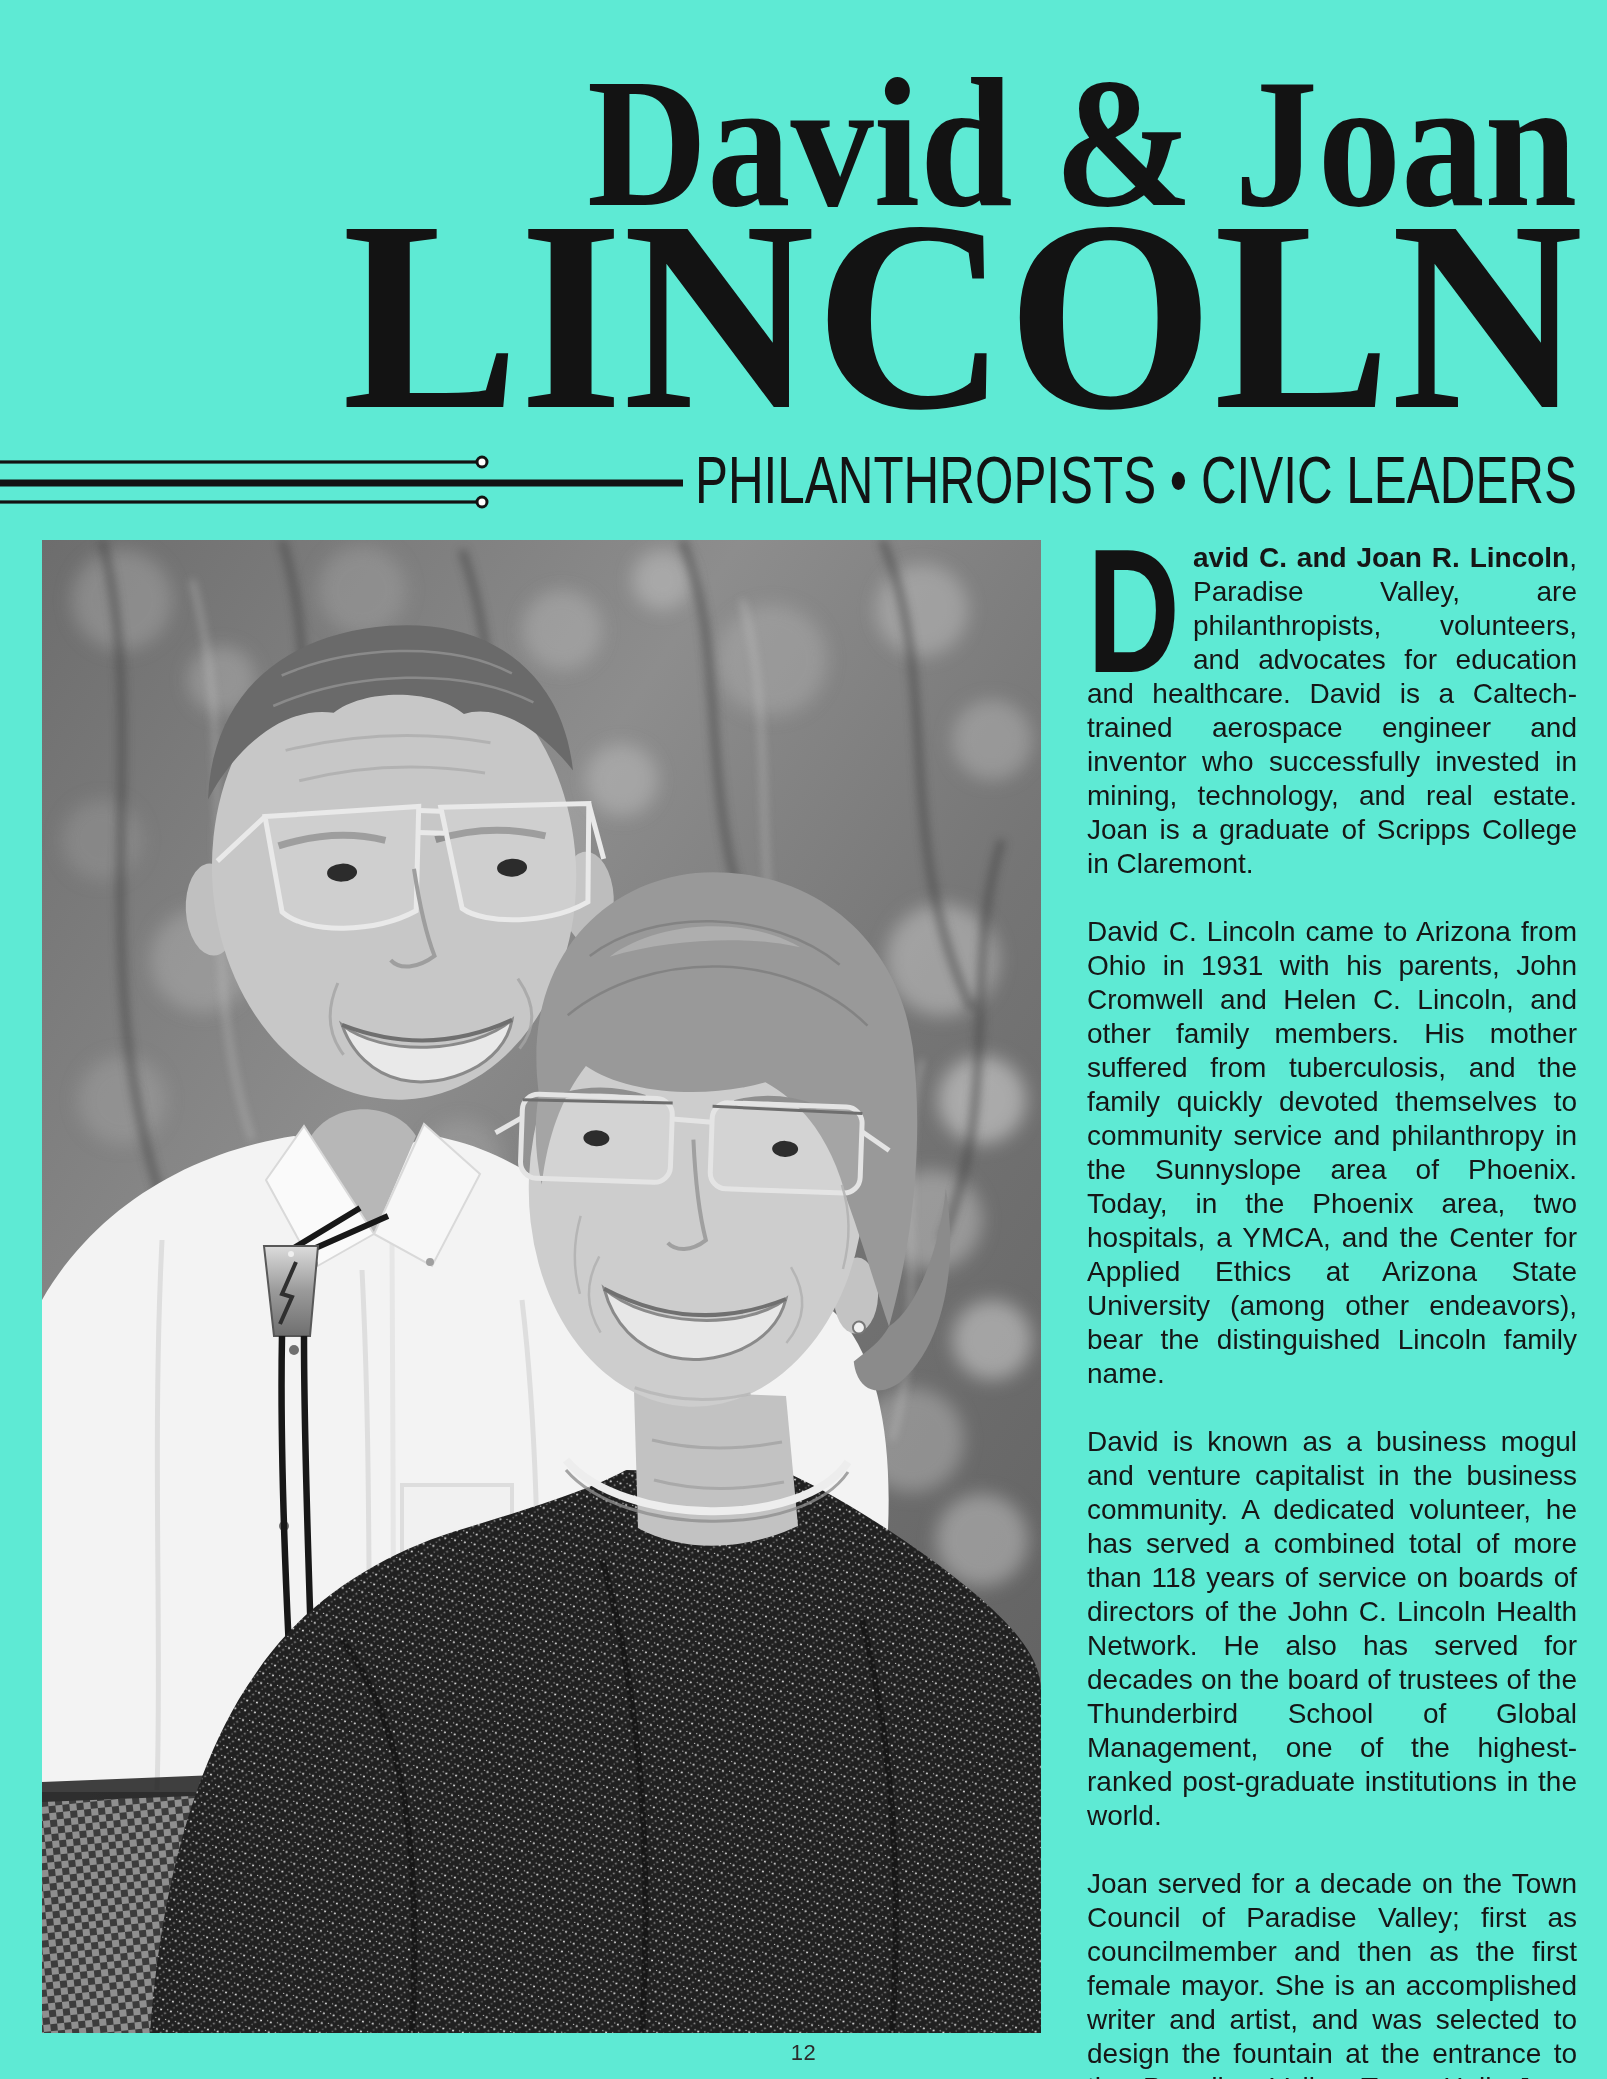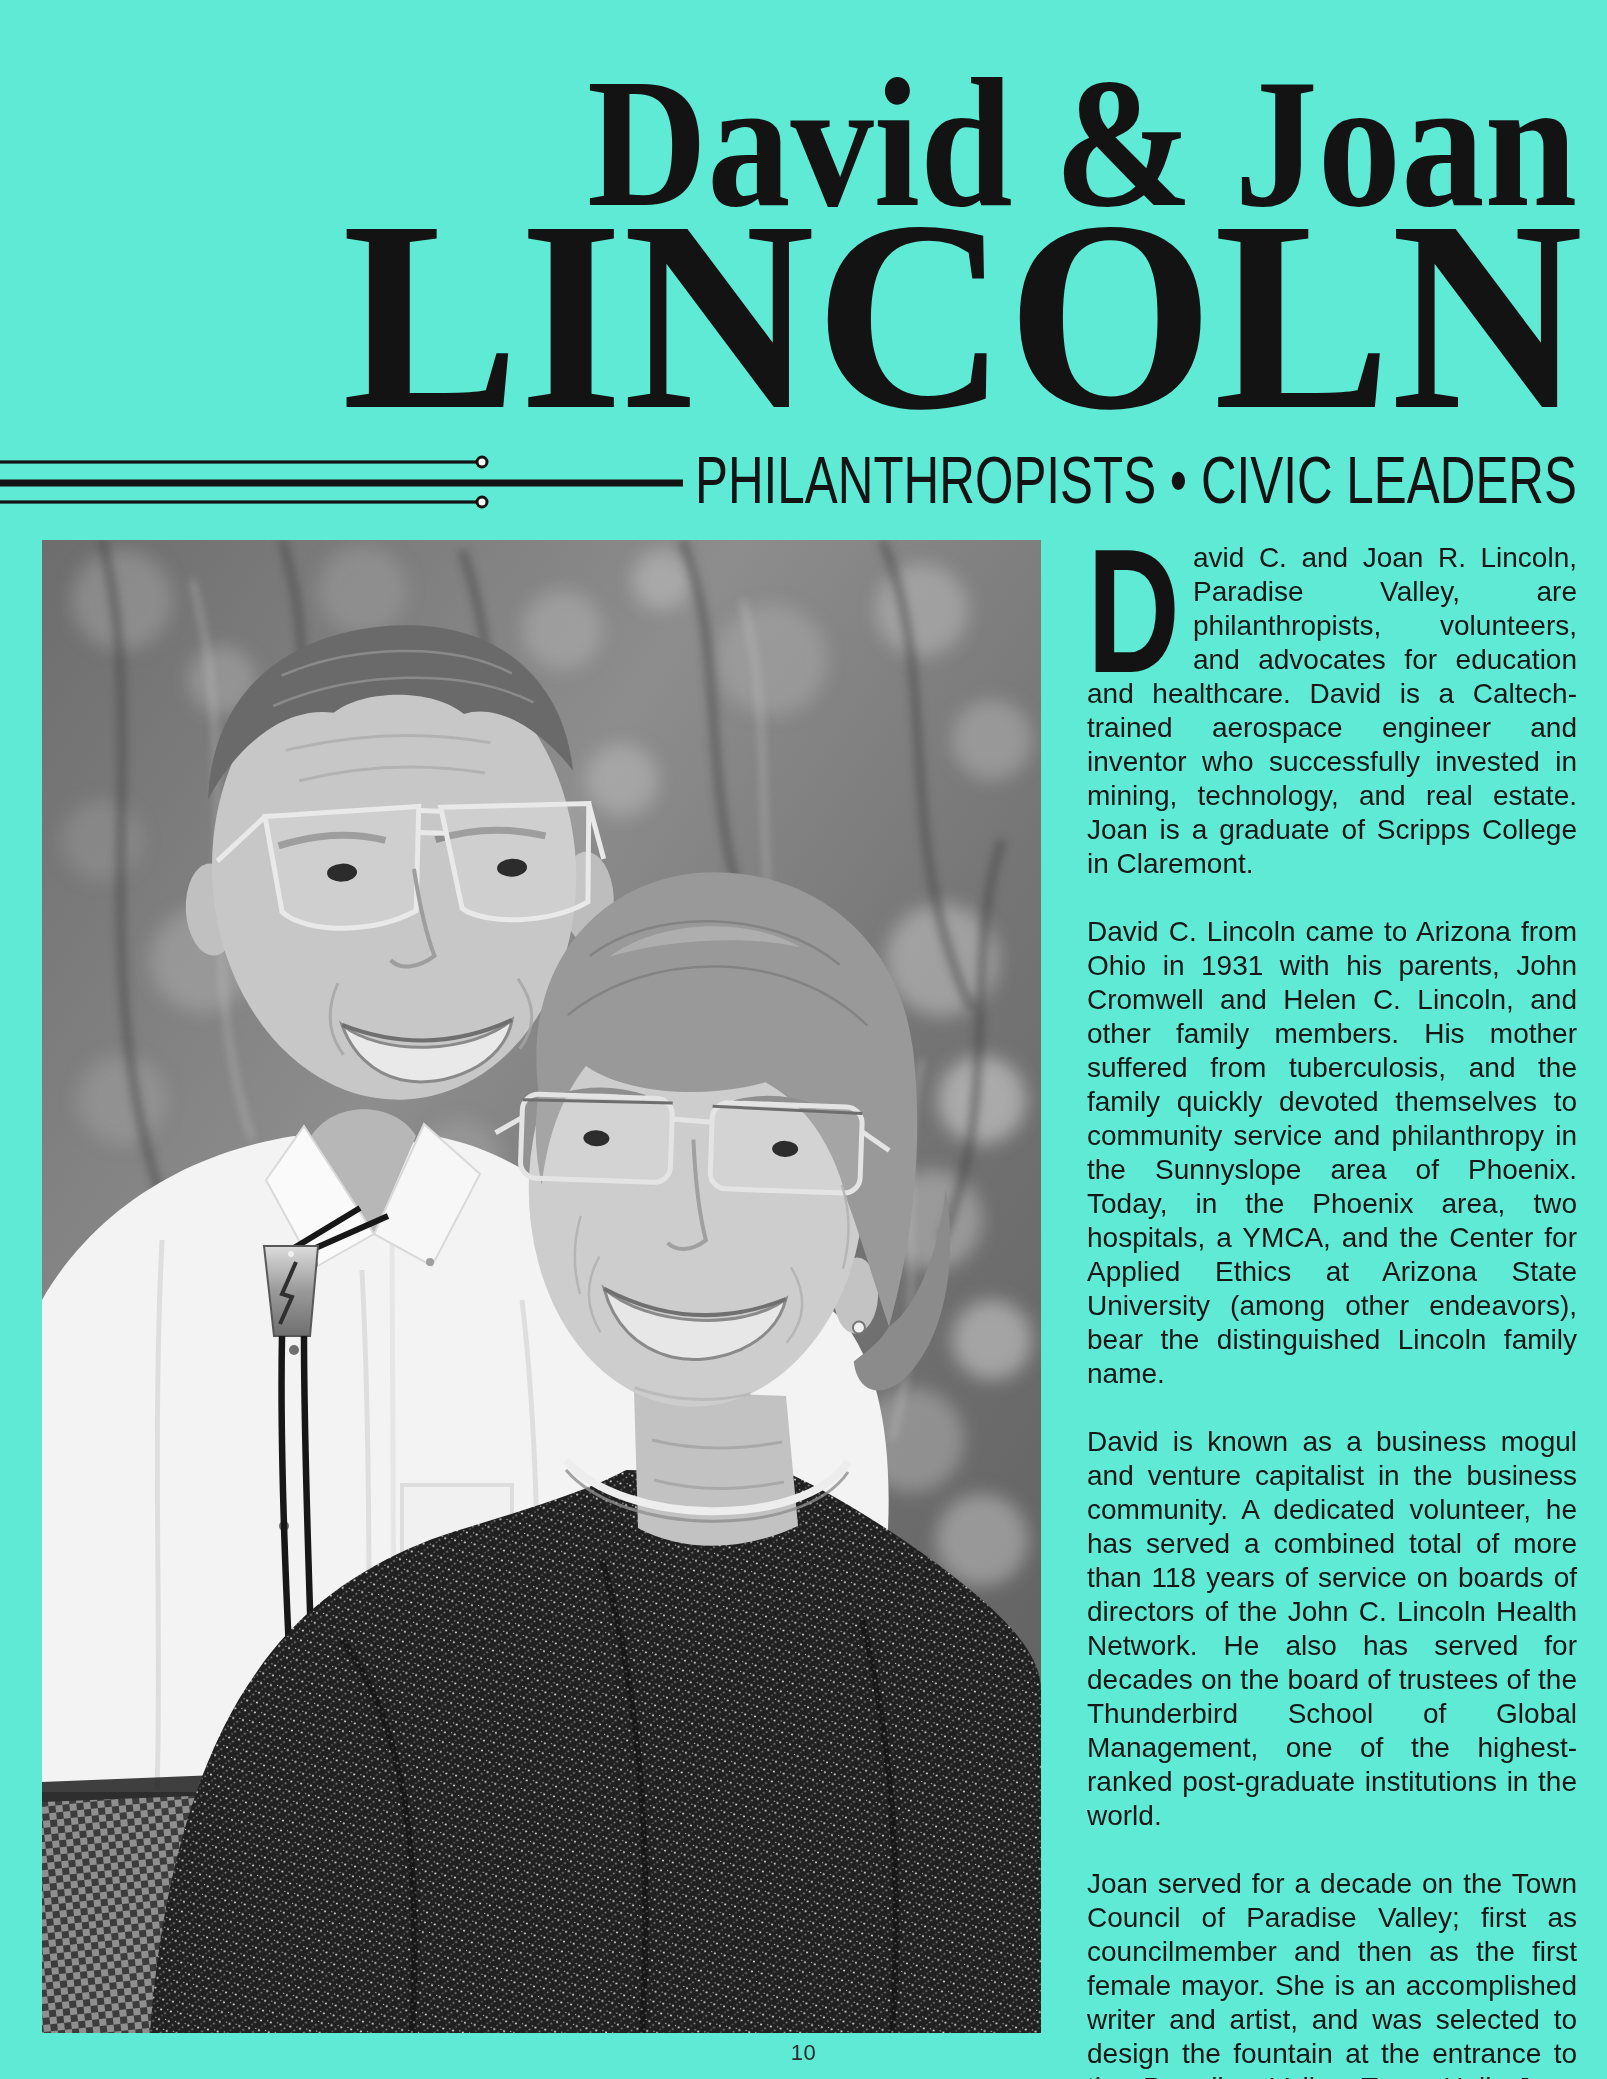--- a/index.html
+++ b/index.html
@@ -4,21 +4,21 @@
 <style>
   html,body{margin:0;padding:0;background:#e8e8e8;}
   .page{position:relative;width:1607px;height:2079px;background:#5eead4;overflow:hidden;
         font-family:"Liberation Sans",sans-serif;color:#131313;}
   .masthead{position:absolute;left:0;top:0;}
   .photo{position:absolute;left:42px;top:540px;width:999px;height:1493px;margin:0;}
   .photo svg{display:block;}
   .column{position:absolute;left:1087px;top:541px;width:490px;
           font:28px/34px "Liberation Sans",sans-serif;text-align:justify;color:#161616;}
   .para{margin:0 0 34px 0;}
-  .para b{font-weight:normal;}
+  .para b{font-weight:bold;}
   .dropcap{float:left;width:97px;height:132px;margin:3px 9px 0 0;overflow:hidden;}
   .pageno{position:absolute;top:2042px;left:0;width:100%;text-align:center;
           font:22px/1 "Liberation Sans",sans-serif;color:#2c2c2c;letter-spacing:.5px;}
 </style>
 </head>
 <body>
 
 <div class="page">
 
   <svg class="masthead" width="1607" height="525" viewBox="0 0 1607 525">
@@ -248,14 +248,14 @@
     <p class="para">
       <svg class="dropcap" width="97" height="132" viewBox="0 0 97 132">
         <text x="0" y="128" font-family="Liberation Sans, sans-serif" font-weight="bold" font-size="176" textLength="93" lengthAdjust="spacingAndGlyphs" fill="#131313">D</text>
       </svg><b>avid C. and Joan R. Lincoln</b><span>, Paradise Valley, are philanthropists, volunteers, and advocates for education and healthcare.  David is a Caltech-trained aerospace engineer and inventor who successfully invested in mining, technology, and real estate.  Joan is a graduate of Scripps College in Claremont.</span>
     </p>
     <p class="para">David C. Lincoln came to Arizona from Ohio in 1931 with his parents, John Cromwell and Helen C. Lincoln, and other family members.  His mother suffered from tuberculosis, and the family quickly devoted themselves to community service and philanthropy in the Sunnyslope area of Phoenix.  Today, in the Phoenix area, two hospitals, a YMCA, and the Center for Applied Ethics at Arizona State University (among other endeavors), bear the distinguished Lincoln family name.</p>
     <p class="para">David is known as a business mogul and venture capitalist in the business community.  A dedicated volunteer, he has served a combined total of more than 118 years of service on boards of directors of the John C. Lincoln Health Network.  He also has served for decades on the board of trustees of the Thunderbird School of Global Management, one of the highest-ranked post-graduate institutions in the world.</p>
     <p class="para">Joan served for a decade on the Town Council of Paradise Valley; first as councilmember and then as the first female mayor.  She is an accomplished writer and artist, and was selected to design the fountain at the entrance to the Paradise Valley Town Hall.  Joan has dedicated so much time and effort to the ASU Art Museum's Ceramics Research Center that she was named by the Herberger College of Fine Arts as its 2005 Distinguished Alumna.  Another im-</p>
   </main>
 
-  <footer class="pageno">10</footer>
+  <footer class="pageno">12</footer>
 </div>
 
 </body></html>

